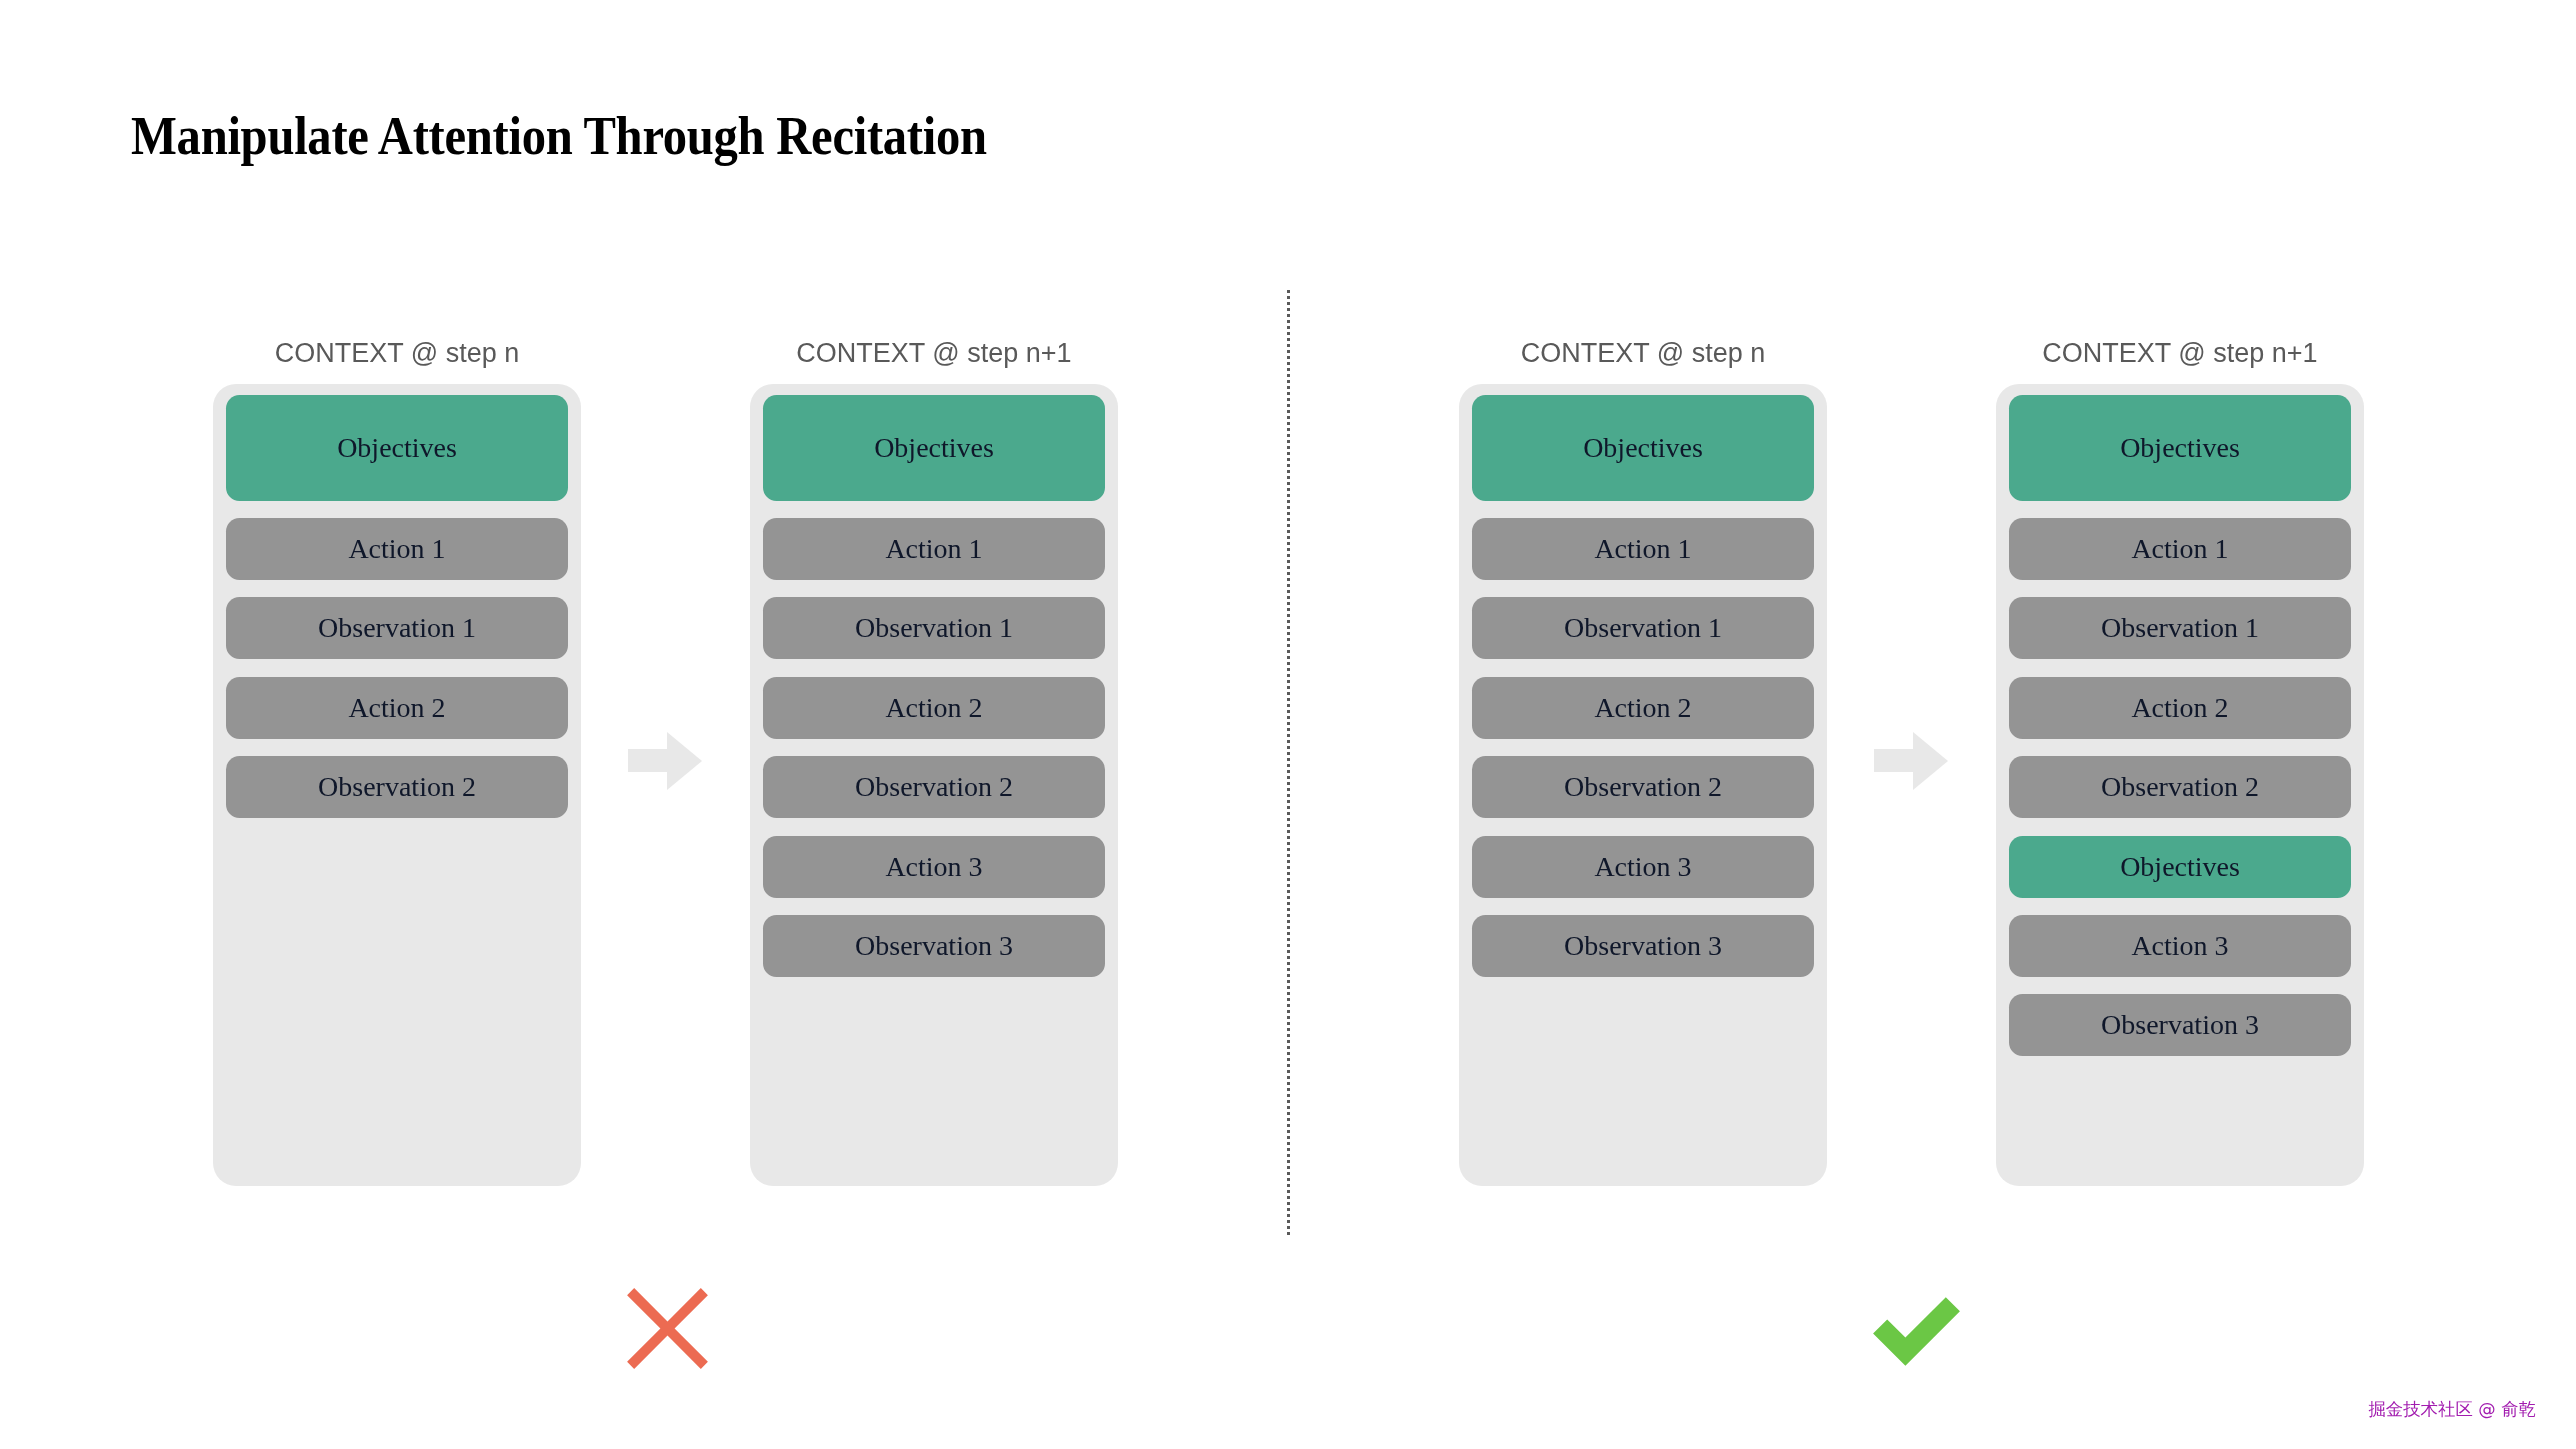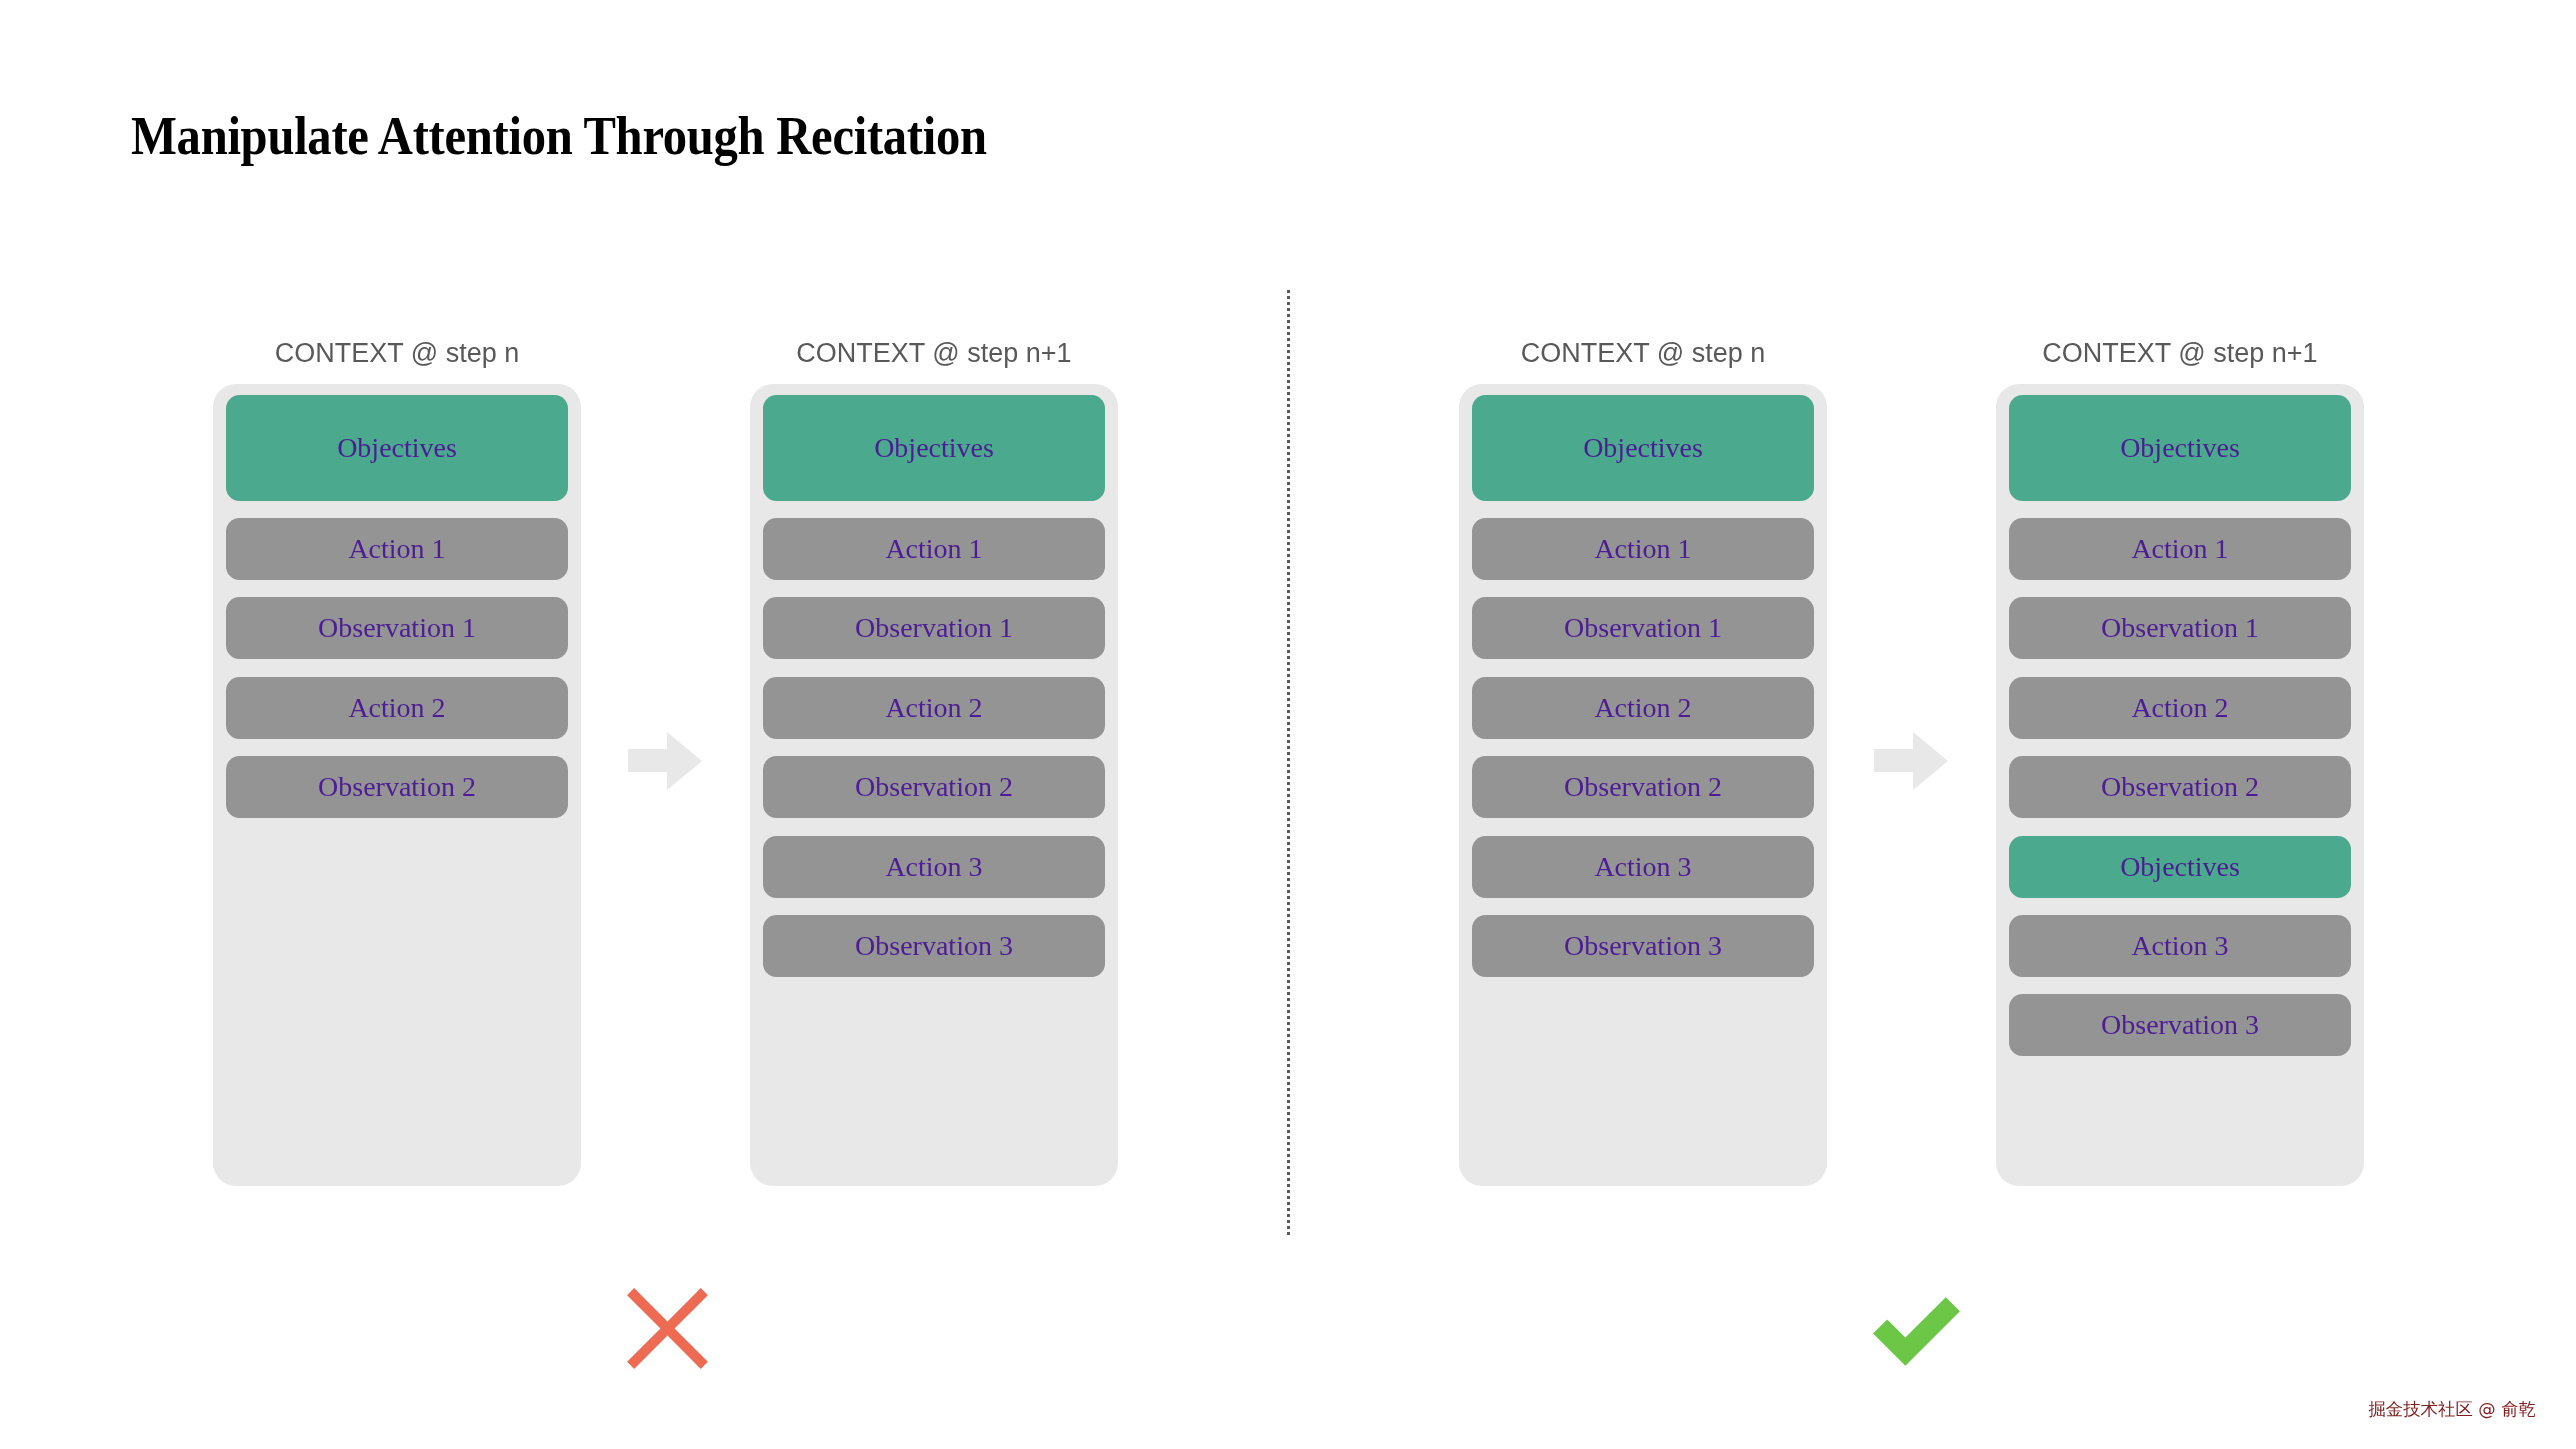--- a/index.html
+++ b/index.html
@@ -71,21 +71,21 @@
     width: 100%;
     height: 62px;
     border-radius: 13.4px;
     margin-bottom: 17.4px;
     display: flex;
     align-items: center;
     justify-content: center;
     box-sizing: border-box;
     font-family: "Liberation Serif", serif;
     font-size: 28px;
-    color: #4c1d95;
+    color: #0f172a;
     white-space: nowrap;
   }
   .block.gray { background: #949494; }
   .block.green { background: #4ba98d; }
   .block.tall { height: 106px; }
 
   
   .arrow {
     position: absolute;
     width: 74px;
@@ -128,21 +128,21 @@
   }
   .verdict svg { display: block; width: 101px; height: 101px; }
 
   
   .watermark {
     position: absolute;
     right: 40px;
     top: 1397px;
     font-family: "DejaVu Sans", sans-serif;
     font-size: 17.4px;
-    color: #7f1d1d;
+    color: #a21caf;
     white-space: nowrap;
   }
 </style>
 </head>
 <body>
 
 <div class="page-title">Manipulate Attention Through Recitation</div>
 
 <div class="diagram">
 

